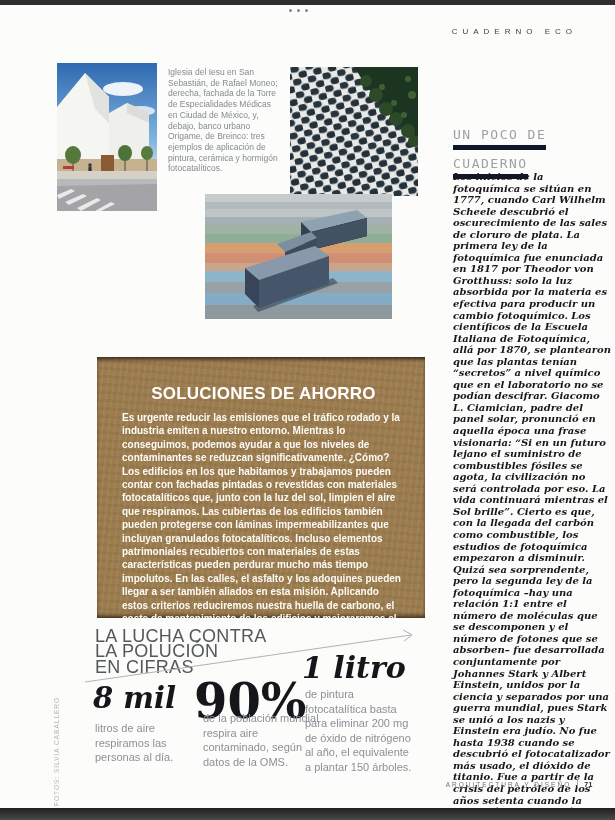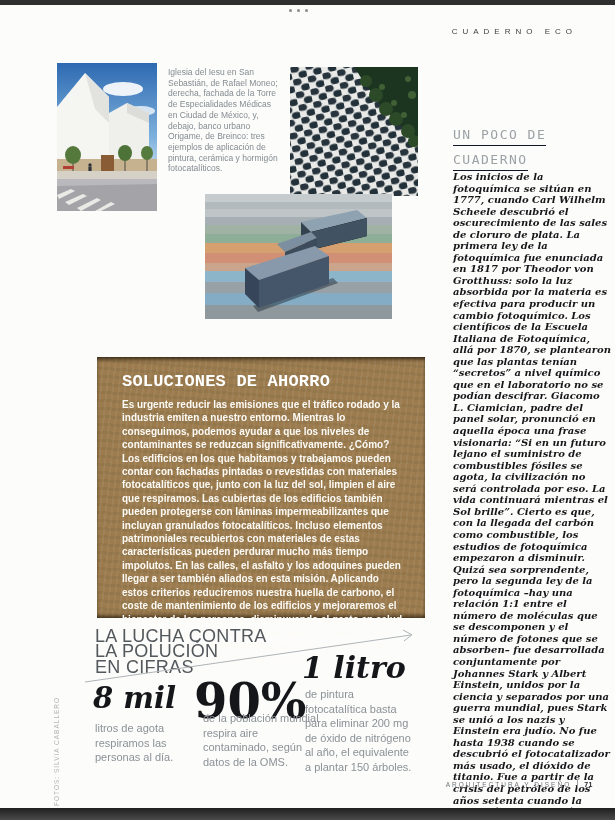--- a/index.html
+++ b/index.html
@@ -14,26 +14,26 @@
   .photo{display:block;}
   .photo-church{left:57px;top:63px;width:100px;height:148px;}
   .photo-hex{left:290px;top:67px;width:128px;height:129px;}
   .photo-bench{left:205px;top:194px;width:187px;height:125px;}
   .caption{left:168px;top:67px;width:114px;font-size:8.5px;line-height:10.7px;color:#848b90;}
   .savings-box{left:97px;top:357px;width:328px;height:261px;background:#9c7c4f;
       background-image:repeating-linear-gradient(96deg,rgba(255,255,255,.05) 0 2px,transparent 2px 6px),
                        repeating-linear-gradient(4deg,rgba(0,0,0,.05) 0 3px,transparent 3px 8px);
       box-shadow:inset 0 4px 4px -2px rgba(25,16,5,.85), inset 0 -4px 4px -2px rgba(25,16,5,.75);
       box-sizing:border-box;padding:15px 20px 0 25px;}
-  .savings-title{font-family:Liberation Mono, monospace;font-weight:bold;
-      font-size:17px;color:#ffffff;letter-spacing:.2px;margin:0 0 7px 0;}
+  .savings-title{font-family:Liberation Sans, sans-serif;font-weight:bold;
+      font-size:17px;color:#ffffff;letter-spacing:.2px;margin:12px 0 7px 0;text-align:center;}
   .savings-body{margin:0;font-size:10px;line-height:13.4px;font-weight:bold;color:#fdfbf6;width:284px;}
   .history-title{left:453px;top:127px;font-family:"DejaVu Sans Mono","Liberation Mono",monospace;
       font-size:13px;letter-spacing:1.5px;color:#9ba1a5;}
-  .history-title .tl{display:inline-block;border-bottom:1px solid #0f172a;padding-bottom:3px;margin-bottom:6px;}
+  .history-title .tl{display:inline-block;border-bottom:5px solid #0f172a;padding-bottom:3px;margin-bottom:6px;}
   .history-body{left:453px;top:171px;width:159px;font-family:"DejaVu Serif","Liberation Serif",serif;
       font-weight:bold;font-style:italic;font-size:10px;line-height:11.55px;color:#17171a;margin:0;}
   .figures-heading{left:95px;top:629px;font-size:18px;line-height:15.3px;color:#53585c;
       letter-spacing:.3px;white-space:pre-line;}
   .arrow-svg{left:85px;top:627px;width:332px;height:60px;overflow:visible;}
   .stat-value{font-family:"DejaVu Serif","Liberation Serif",serif;font-weight:bold;color:#151619;line-height:1;}
   .stat-caption{font-size:11px;line-height:14.6px;color:#8b9196;}
   .v1{left:93px;top:684px;font-size:29px;font-style:italic;}
   .c1{left:95px;top:721px;width:100px;}
   .v2{left:194px;top:677px;font-size:48px;}
@@ -172,21 +172,21 @@
 <div class="figures-heading abs">LA LUCHA CONTRA
 LA POLUCIÓN
 EN CIFRAS</div>
 
 <svg class="arrow-svg abs" viewBox="0 0 332 60">
   <line x1="0" y1="55" x2="326" y2="8" stroke="#aeb3b6" stroke-width="1"></line>
   <path d="M318,3 L327,7.8 L319,14" fill="none" stroke="#aeb3b6" stroke-width="1"></path>
 </svg>
 
 <div class="stat-value v1 abs">8 mil</div>
-<div class="stat-caption c1 abs">litros de agota respiramos las personas al día.</div>
+<div class="stat-caption c1 abs">litros de aire respiramos las personas al día.</div>
 
 <div class="stat-value v2 abs">90%</div>
 <div class="stat-caption c2 abs">de la población mundial respira aire contaminado, según datos de la OMS.</div>
 
 <div class="stat-value v3 abs">1 litro</div>
 <div class="stat-caption c3 abs">de pintura fotocatalítica basta para eliminar 200 mg de óxido de nitrógeno al año, el equivalente a plantar 150 árboles.</div>
 
 <div class="credit abs">FOTOS: SILVIA CABALLERO</div>
 
 <div class="footer abs">

